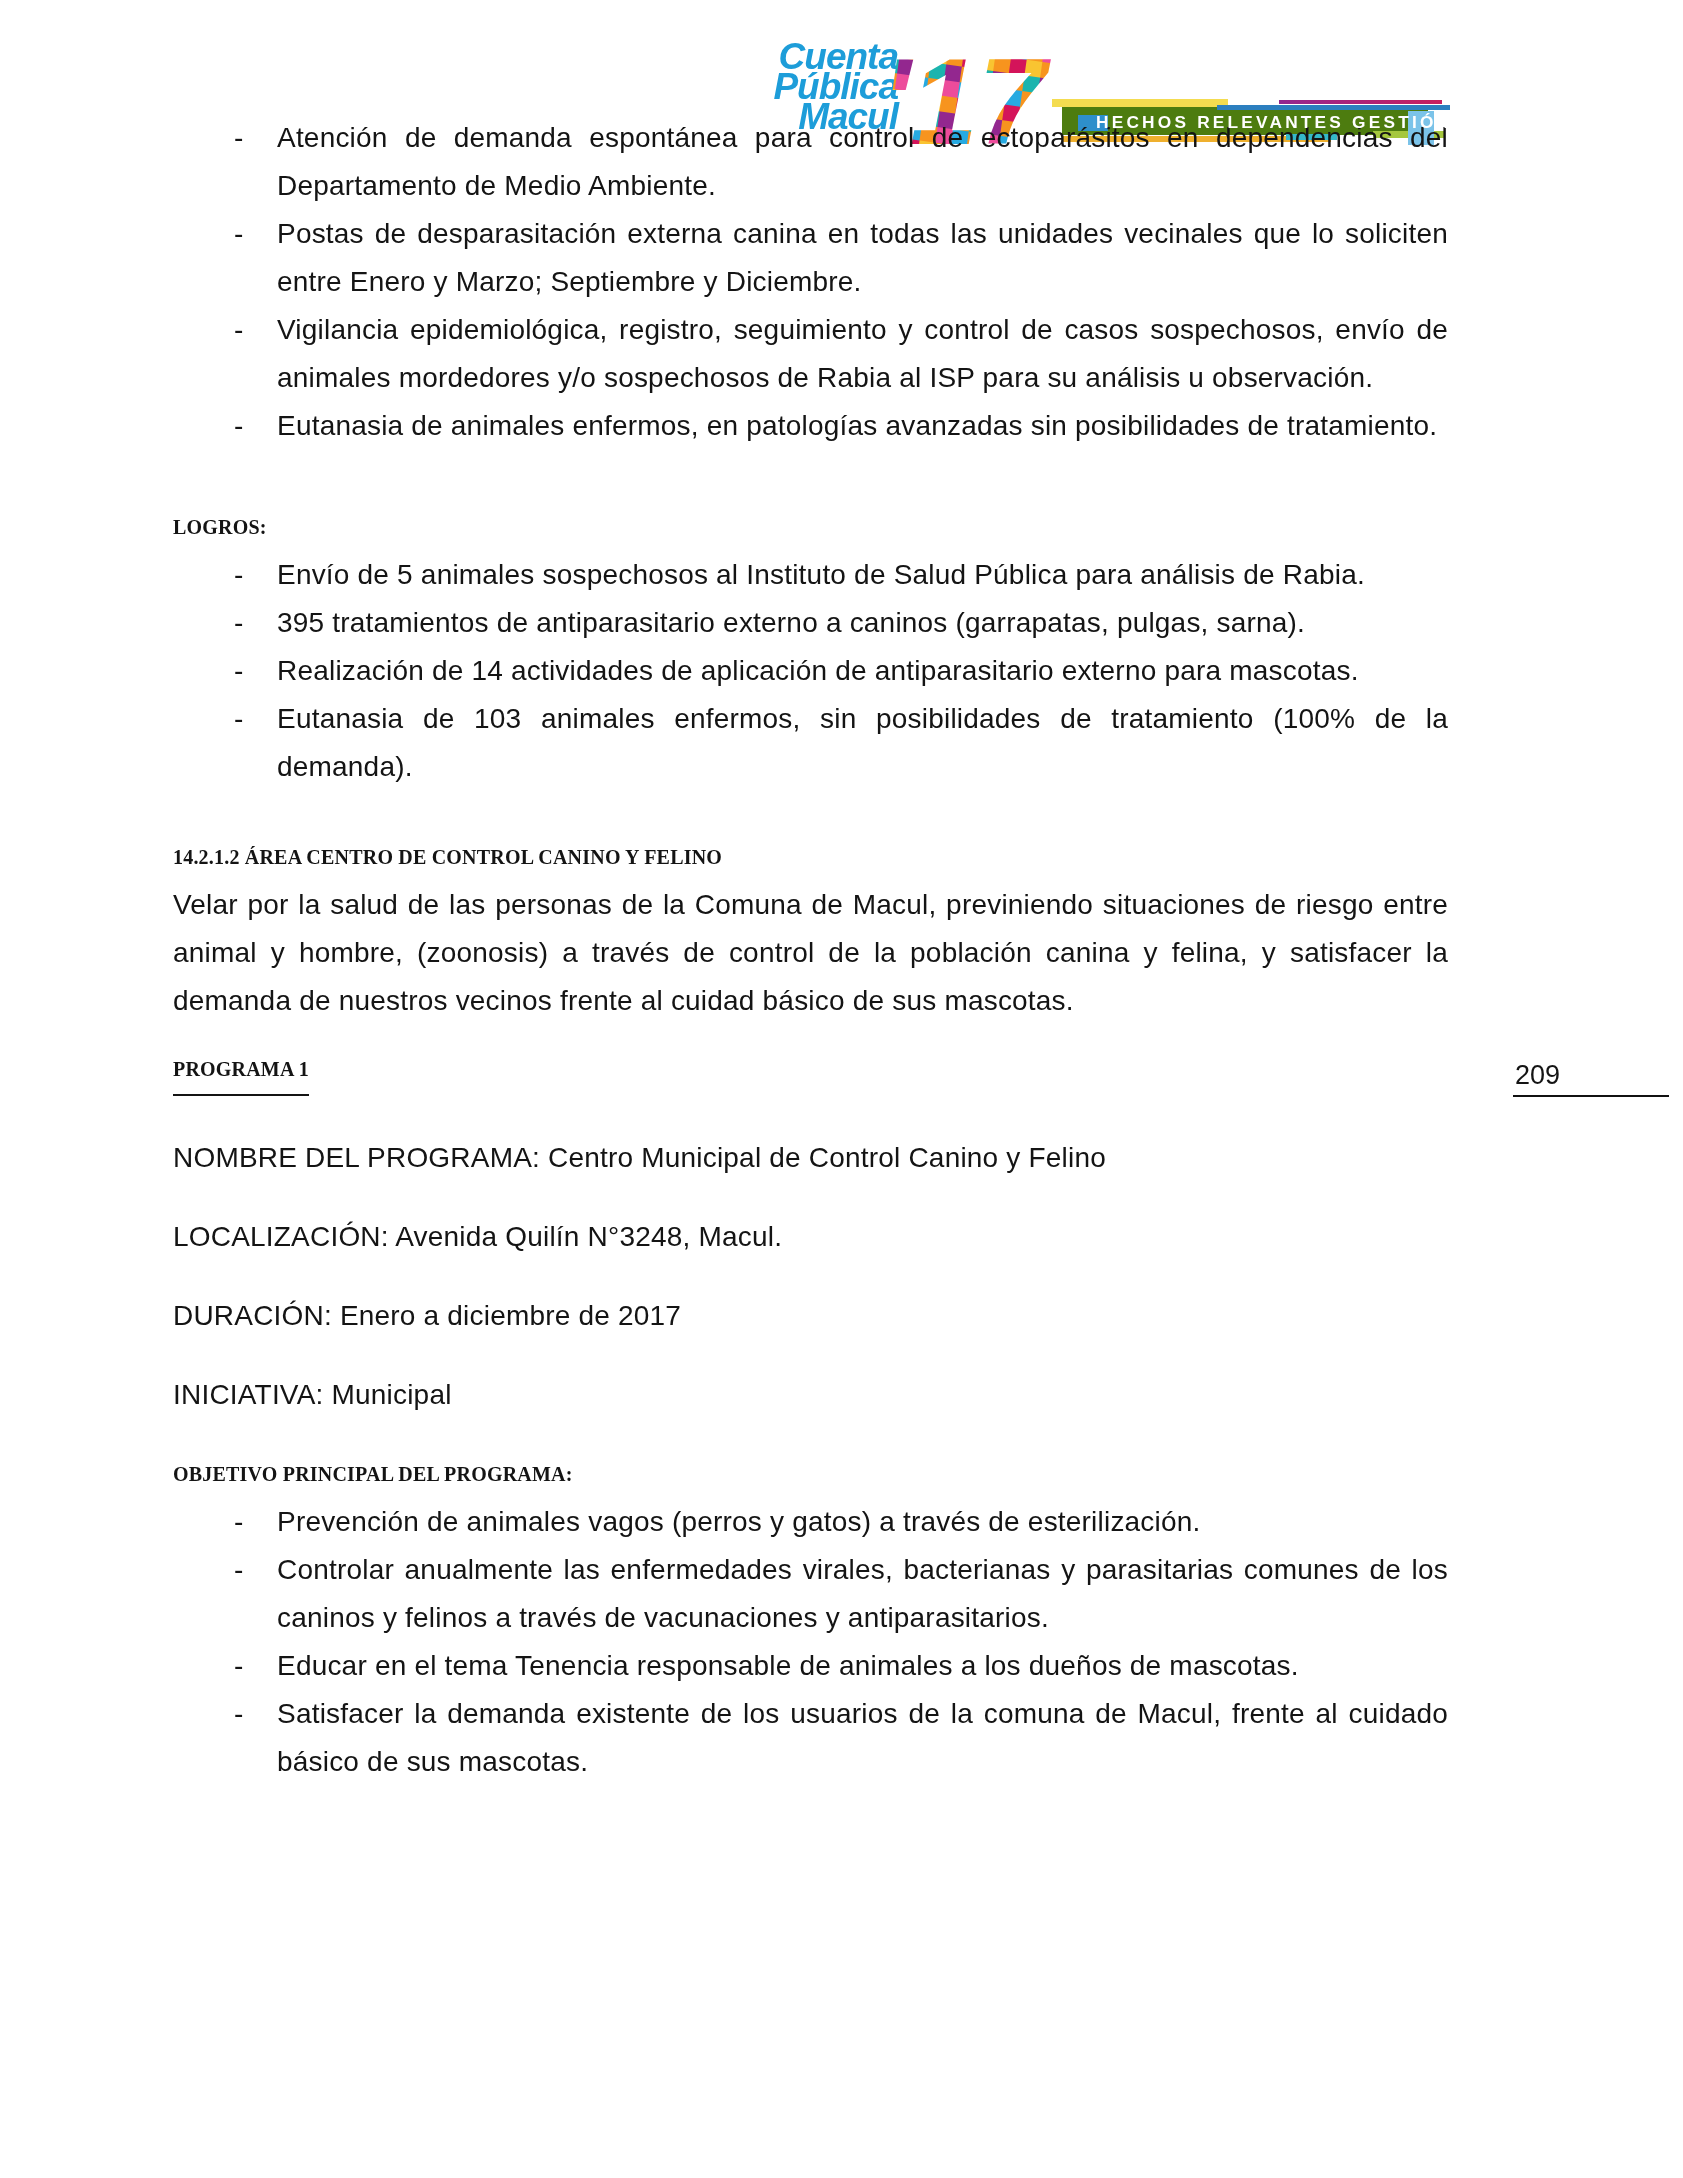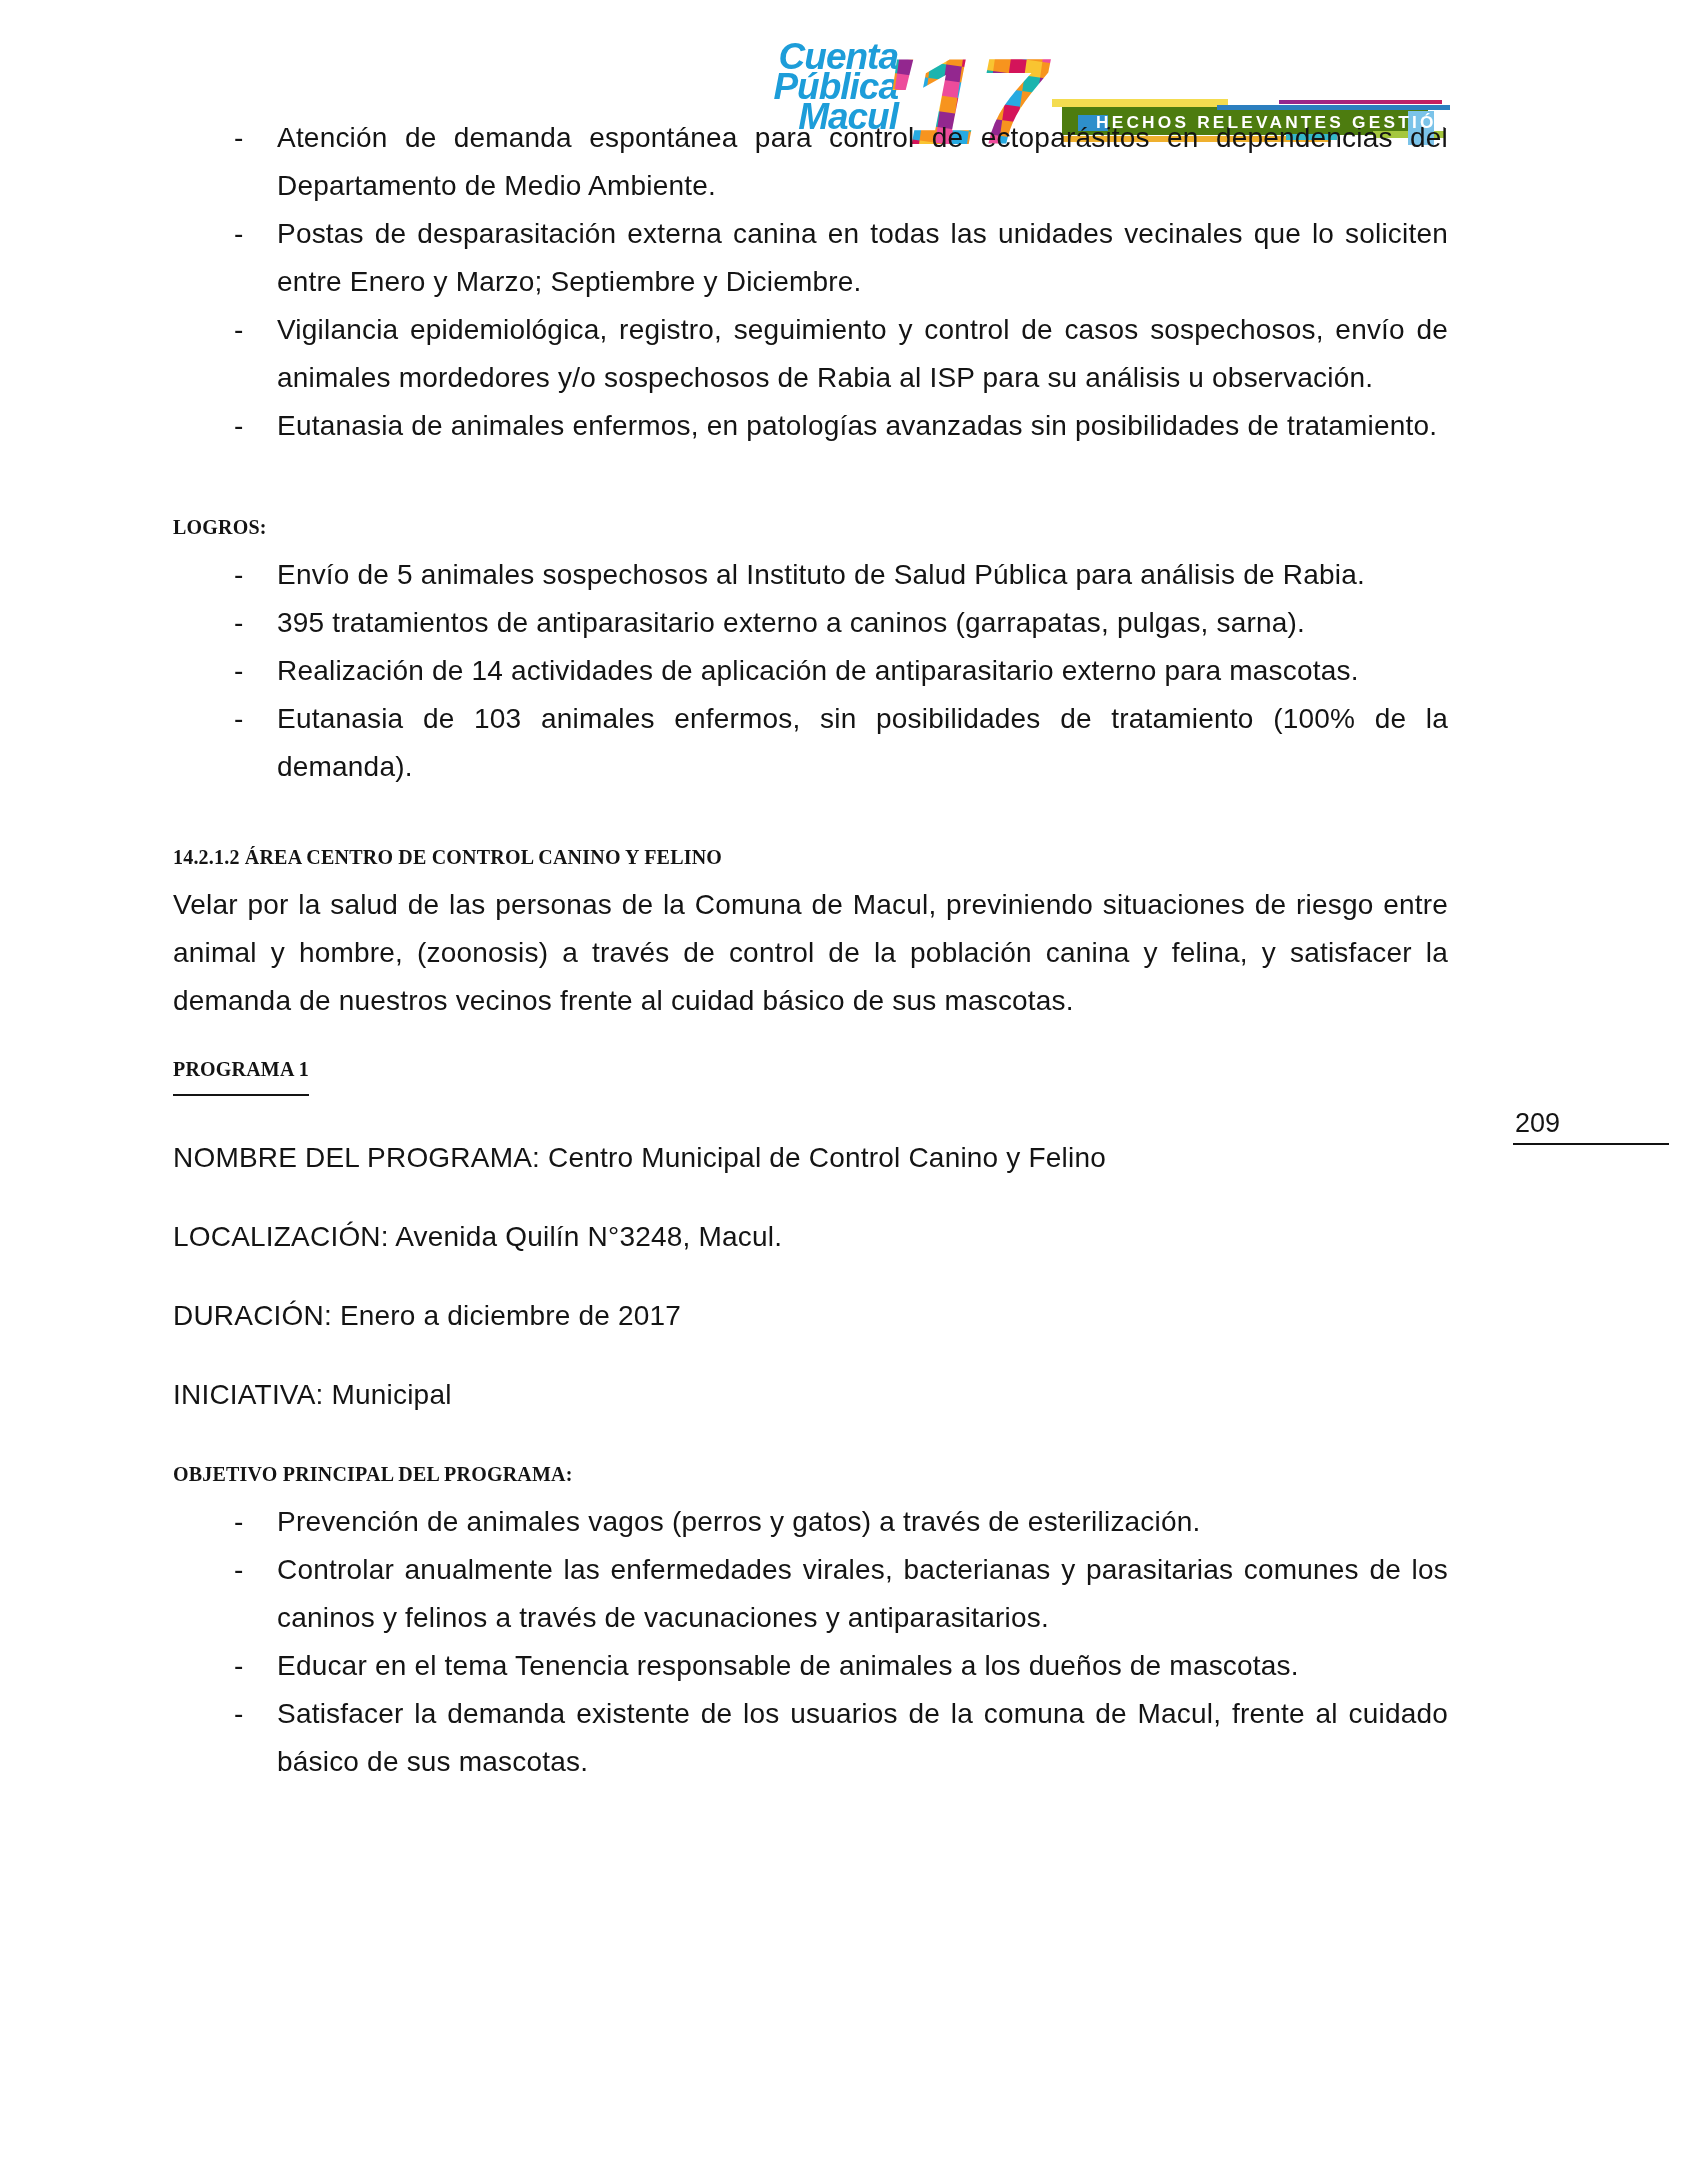--- a/index.html
+++ b/index.html
@@ -66,21 +66,21 @@
   .para { margin:0; text-align:justify; }
   .mt-programa { margin-top:20px; }
   .u { display:inline-block; border-bottom:2.5px solid #141414; padding-bottom:1px; }
   .field { margin:38px 0 0 0; }
   .field + .field { margin-top:31px; }
   .field b { font-weight:normal; }
   .mt-progobj { margin-top:31px; }
 
   
   .page-number { position:absolute; left:1513px; top:1060px; width:156px; }
-  .page-number .num { font-size:27px; line-height:30px; padding-left:2px;margin-top:48px; }
+  .page-number .num { font-size:27px; line-height:30px; padding-left:2px; }
   .page-number .rule { margin-top:5px; border-top:2.5px solid #111; height:0; }
 </style>
 </head>
 <body>
 
 <div class="page">
 
   <div class="logo-text">
     <div>Cuenta</div>
     <div>Pública</div>

